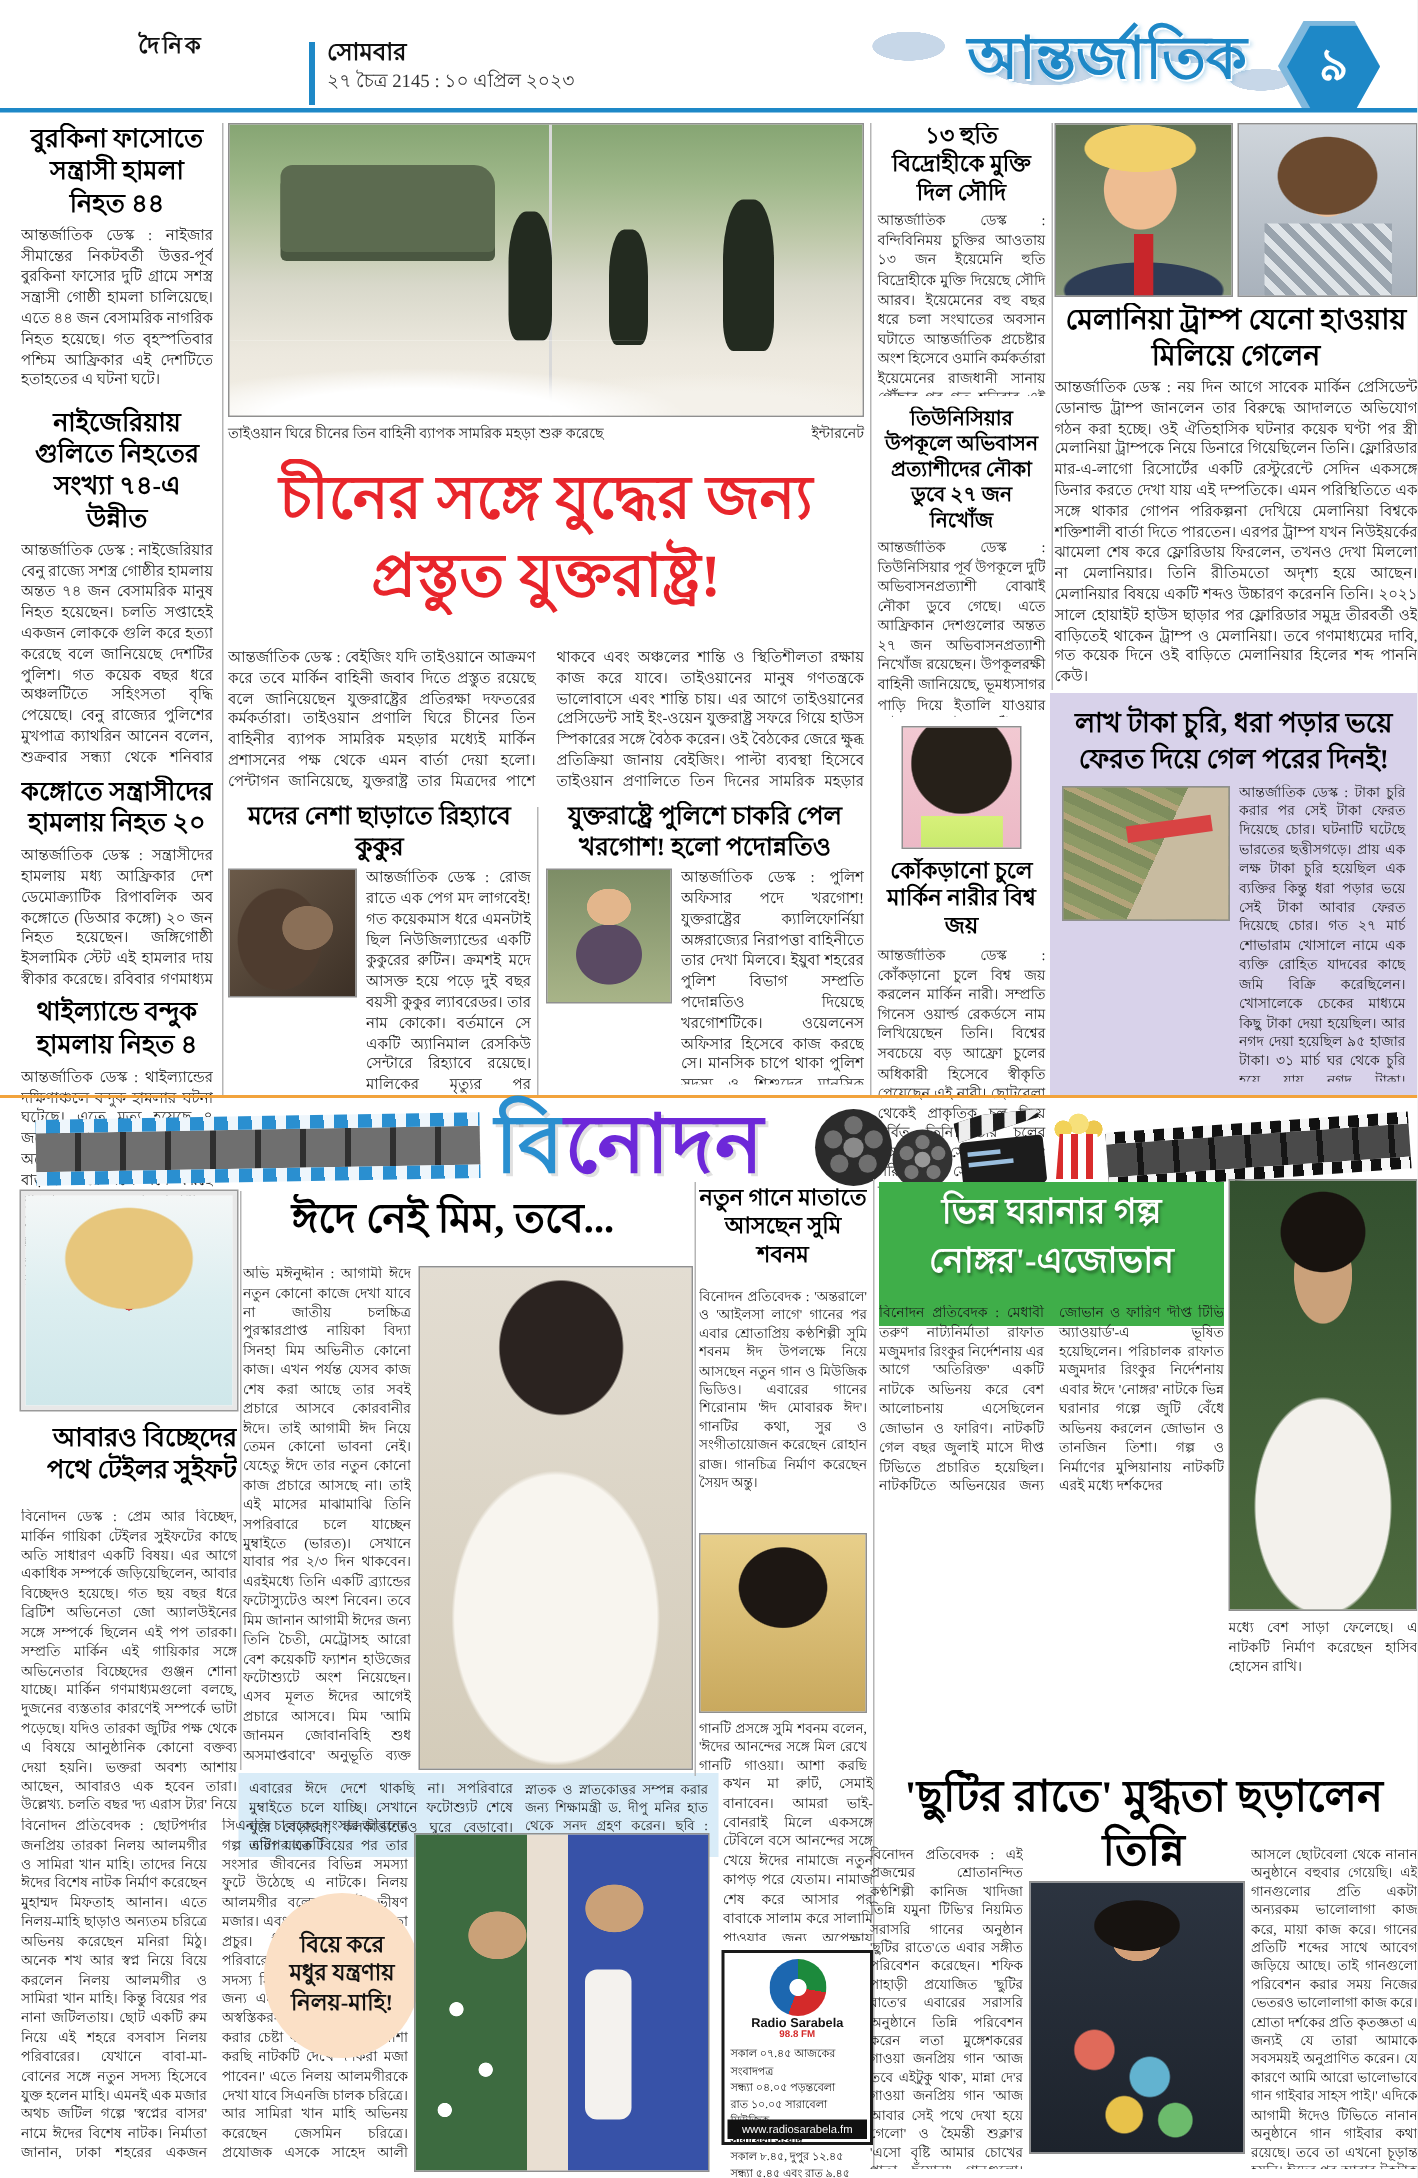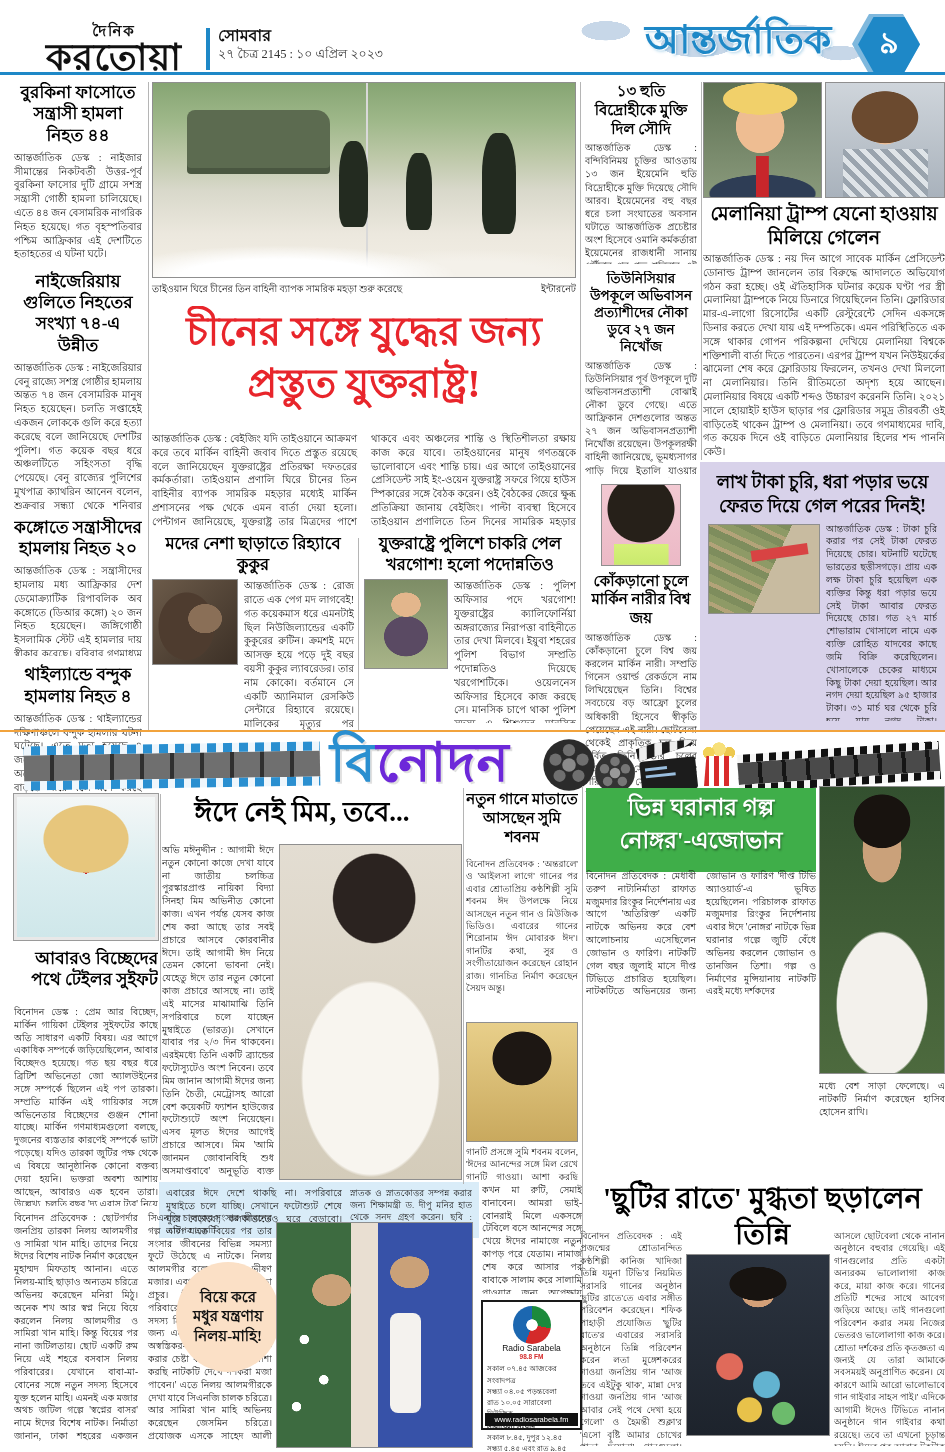--- a/index.html
+++ b/index.html
@@ -122,34 +122,33 @@
   .moneybox{background:#d8d2ea;padding:8px 8px;}
   .quotebox{background:#d9ecf8;display:flex;gap:8px;padding:5px 7px;}
   .circle-head{border-radius:50%;background:#fbe0c6;display:flex;align-items:center;justify-content:center;
                text-align:center;font-weight:bold;font-size:15px;line-height:1.3;padding:10px;}
   .greenbanner{background:#3fae49;color:#fff;font-weight:bold;text-align:center;
                font-size:23px;line-height:1.45;padding-top:3px;text-shadow:1px 2px 2px rgba(0,0,0,.35);}
   .radiobox{border:2px solid #1a1a1a;background:#fff;text-align:center;padding:3px 4px 14px 4px;}
   .radiologo{width:38px;height:38px;margin:1px auto 0;border-radius:50%;
      background:radial-gradient(circle 6px at 50% 50%,#fff 90%,transparent),
                 conic-gradient(#1c8a3c 0 100deg,#d42a2a 100deg 200deg,#1c67b0 200deg 360deg);}
-  .radiobox .rname{font-family:"Liberation Sans",sans-serif;font-size:8.5px;font-weight:normal;line-height:1.1;}
+  .radiobox .rname{font-family:"Liberation Sans",sans-serif;font-size:8.5px;font-weight:bold;line-height:1.1;}
   .radiobox .rfreq{font-family:"Liberation Sans",sans-serif;font-size:6.5px;font-weight:bold;color:#d42a2a;line-height:1.1;}
   .radiobox .sched{font-size:7.4px;text-align:left;line-height:1.5;margin-top:3px;}
   .radiobox .rurl{position:absolute;left:2px;right:2px;bottom:2px;background:#111;color:#fff;
                   font-family:"Liberation Sans",sans-serif;font-size:7.5px;padding:2px 0;}
 </style>
 </head>
 <body>
 
 <div id="page">
 
   <div class="abs" style="left:28px;top:24px;width:172px;text-align:center;">
     <div class="logo-top">দৈনিক</div>
-    <div class="logo-main">করতোয়া</div>
   </div>
   <div class="abs" style="left:206px;top:28px;width:4px;height:42px;background:#1e88c7;"></div>
   <div class="abs" style="left:218px;top:26px;width:220px;">
     <div class="day">সোমবার</div>
     <div class="dateline">২৭ চৈত্র 2145 : ১০ এপ্রিল ২০২৩</div>
   </div>
   <div class="abs worldmap" style="left:560px;top:14px;width:305px;height:56px;"></div>
   <div class="abs sec-title" style="left:645px;top:20px;">আন্তর্জাতিক</div>
   <div class="abs hex" style="left:852px;top:14px;width:68px;height:60px;background:#7fb8dd;"></div>
   <div class="abs hex" style="left:858px;top:17px;width:62px;height:55px;background:#1e88c7;color:#fff;font-size:30px;font-weight:bold;">৯</div>
@@ -286,21 +285,21 @@
   </div>
   <div class="abs jb" style="left:482px;top:1184px;width:100px;height:110px;font-size:9.3px;">কখন মা রুটি, সেমাই বানাবেন। আমরা ভাই-বোনরাই মিলে একসঙ্গে টেবিলে বসে আনন্দের সঙ্গে খেয়ে ঈদের নামাজে নতুন কাপড় পরে যেতাম। নামাজ শেষ করে আসার পর বাবাকে সালাম করে সালামি পাওয়ার জন্য অপেক্ষায় থাকতাম। আপনজনদের সঙ্গে এবং বন্ধুদের সঙ্গে কোলাকুলি করে ঈদের দিনের আনন্দে ভেসে যেতাম।</div>
   <div class="vline" style="left:463px;top:788px;height:396px;"></div>
 
   <div class="abs hd" style="left:466px;top:790px;width:112px;font-size:15px;">নতুন গানে মাতাতে আসছেন সুমি শবনম</div>
   <div class="abs jb" style="left:466px;top:858px;width:112px;height:160px;font-size:9px;">বিনোদন প্রতিবেদক : 'অন্তরালে' ও 'আইলসা লাগে' গানের পর এবার শ্রোতাপ্রিয় কণ্ঠশিল্পী সুমি শবনম ঈদ উপলক্ষে নিয়ে আসছেন নতুন গান ও মিউজিক ভিডিও। এবারের গানের শিরোনাম 'ঈদ মোবারক ঈদ'। গানটির কথা, সুর ও সংগীতায়োজন করেছেন রোহান রাজ। গানচিত্র নির্মাণ করেছেন সৈয়দ অন্তু।</div>
   <div class="ph ph-sumi" style="left:466px;top:1022px;width:112px;height:120px;"></div>
   <div class="abs jb" style="left:466px;top:1146px;width:112px;height:34px;font-size:9px;">গানটি প্রসঙ্গে সুমি শবনম বলেন, 'ঈদের আনন্দের সঙ্গে মিল রেখে গানটি গাওয়া। আশা করছি শ্রোতাদের ভালো লাগবে।'</div>
   <div class="vline" style="left:582px;top:786px;height:660px;"></div>
 
-  <div class="abs greenbanner" style="left:586px;top:788px;width:230px;height:84px;">
+  <div class="abs greenbanner" style="left:586px;top:788px;width:230px;height:96px;">
     <div>ভিন্ন ঘরানার গল্প</div>
     <div>নোঙ্গর'-এজোভান</div>
   </div>
   <div class="ph ph-jovan" style="left:819px;top:786px;width:126px;height:288px;"></div>
   <div class="abs jb" style="left:586px;top:870px;width:230px;height:300px;column-count:2;column-gap:10px;font-size:9.3px;">বিনোদন প্রতিবেদক : মেধাবী তরুণ নাট্যনির্মাতা রাফাত মজুমদার রিংকুর নির্দেশনায় এর আগে 'অতিরিক্ত' একটি নাটকে অভিনয় করে বেশ আলোচনায় এসেছিলেন জোভান ও ফারিণ। নাটকটি গেল বছর জুলাই মাসে দীপ্ত টিভিতে প্রচারিত হয়েছিল। নাটকটিতে অভিনয়ের জন্য জোভান ও ফারিণ 'দীপ্ত টিভি অ্যাওয়ার্ড'-এ ভূষিত হয়েছিলেন। পরিচালক রাফাত মজুমদার রিংকুর নির্দেশনায় এবার ঈদে 'নোঙ্গর' নাটকে ভিন্ন ঘরানার গল্পে জুটি বেঁধে অভিনয় করলেন জোভান ও তানজিন তিশা। গল্প ও নির্মাণের মুন্সিয়ানায় নাটকটি এরই মধ্যে দর্শকদের</div>
   <div class="abs jb" style="left:819px;top:1080px;width:126px;height:90px;font-size:9.3px;">মধ্যে বেশ সাড়া ফেলেছে। এ নাটকটি নির্মাণ করেছেন হাসিব হোসেন রাখি।</div>
 
   <div class="abs hd" style="left:580px;top:1180px;width:365px;font-size:29px;">'ছুটির রাতে' মুগ্ধতা ছড়ালেন তিন্নি</div>
   <div class="abs jb" style="left:580px;top:1230px;width:102px;height:216px;font-size:9px;">বিনোদন প্রতিবেদক : এই প্রজন্মের শ্রোতানন্দিত কণ্ঠশিল্পী কানিজ খাদিজা তিন্নি যমুনা টিভি'র নিয়মিত সরাসরি গানের অনুষ্ঠান 'ছুটির রাতে'তে এবার সঙ্গীত পরিবেশন করেছেন। শফিক পাহাড়ী প্রযোজিত 'ছুটির রাতে'র এবারের সরাসরি অনুষ্ঠানে তিন্নি পরিবেশন করেন লতা মুঙ্গেশকরের গাওয়া জনপ্রিয় গান 'আজ তবে এইটুকু থাক', মান্না দে'র গাওয়া জনপ্রিয় গান 'আজ আবার সেই পথে দেখা হয়ে গেলো' ও হৈমন্তী শুক্লা'র 'এসো বৃষ্টি আমার চোখের পাতা ছুঁয়োনা' গানগুলো। শুক্রবার রাতে যমুনা টিভির পর্দায় তিন্নির কণ্ঠে গাওয়া এই গানগুলো শ্রোতা দর্শককে মুগ্ধ করে। তিন্নি বলেন, 'যে তিনটি গান গাইলাম, প্রতিটি গানই</div>
   <div class="ph ph-tinni" style="left:686px;top:1254px;width:144px;height:182px;"></div>

